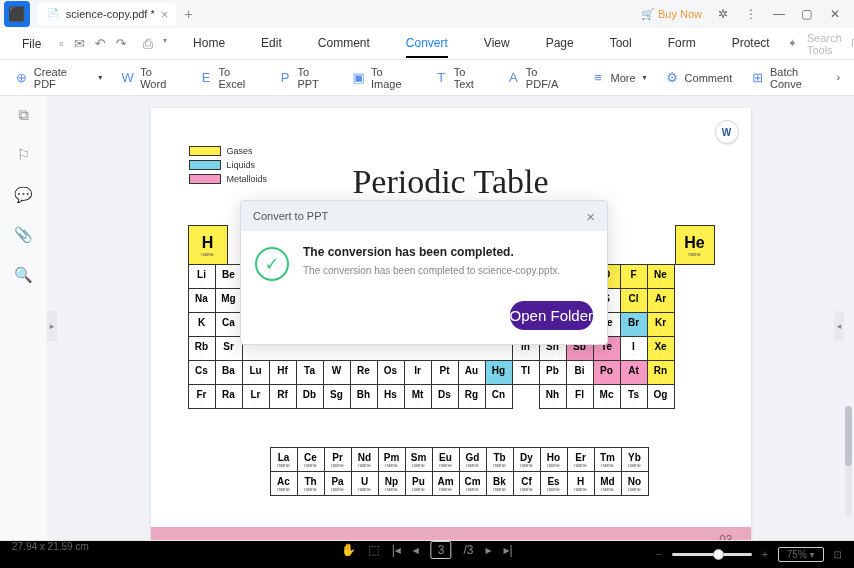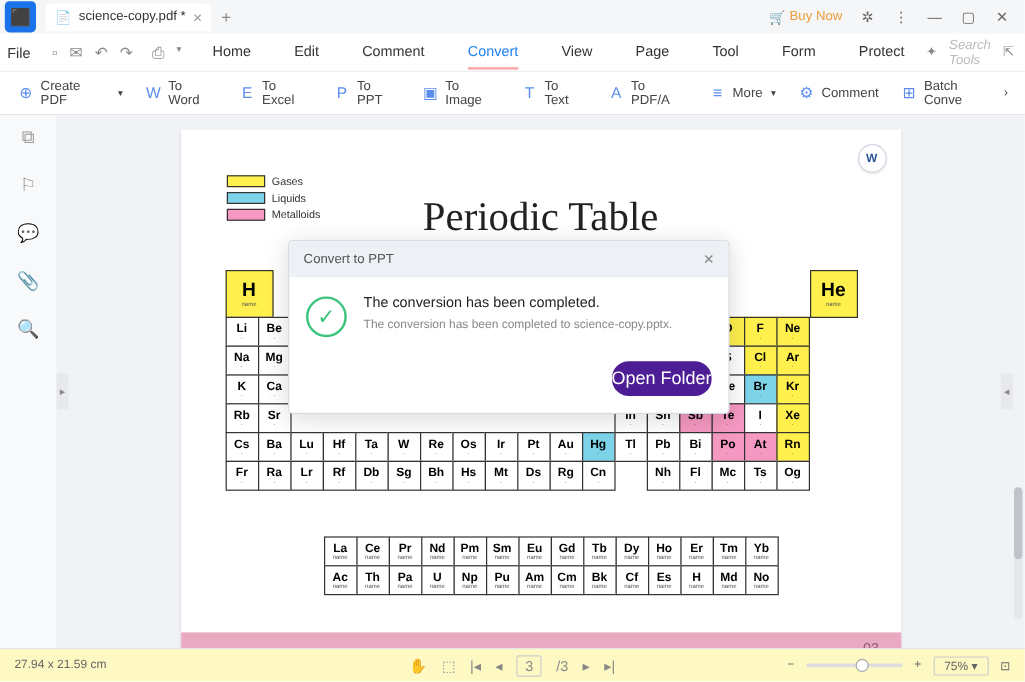--- a/index.html
+++ b/index.html
@@ -5,29 +5,29 @@
 *{box-sizing:border-box;margin:0;padding:0;font-family:-apple-system,BlinkMacSystemFont,"Segoe UI",Arial,sans-serif}
 body{width:854px;height:568px;background:#fff;overflow:hidden;position:relative}
 .titlebar{height:28px;background:#f5f6f8;display:flex;align-items:center;padding:0 4px}
 .app-icon{width:26px;height:26px;background:#1a73e8;border-radius:4px;display:flex;align-items:center;justify-content:center;color:#fff;font-size:14px;font-weight:bold;margin-right:8px}
 .tab{display:flex;align-items:center;background:#fff;border-radius:4px 4px 0 0;padding:4px 8px;font-size:11px;color:#333;gap:6px}
 .tab .close{color:#999;cursor:pointer;font-size:13px}
 .plus-tab{color:#888;font-size:14px;margin-left:8px;cursor:pointer}
 .title-right{margin-left:auto;display:flex;align-items:center;gap:14px;padding-right:8px}
 .buy-now{color:#ec9b3b;font-size:11px;display:flex;align-items:center;gap:3px}
 .win-btn{width:14px;height:14px;display:flex;align-items:center;justify-content:center;color:#666;font-size:12px;cursor:pointer}
-.menubar{height:32px;display:flex;align-items:center;padding:0 6px;gap:18px;border-bottom:1px solid #eee}
+.menubar{height:32px;display:flex;align-items:center;padding:0 22px;gap:18px;border-bottom:1px solid #eee}
 .file-menu{font-size:12px;color:#333;cursor:pointer}
 .mini-icons{display:flex;gap:10px;color:#888}
 .mini-icons span{font-size:13px;cursor:pointer}
 .menu-items{display:flex;gap:36px;margin-left:8px}
 .menu-item{font-size:12px;color:#333;cursor:pointer;padding:6px 0}
-.menu-item.active{color:#2082ef;border-bottom:2px solid #fca5a5}
+.menu-item.active{color:#2082ef;border-bottom:2px solid #000000}
 .menu-right{margin-left:auto;display:flex;align-items:center;gap:10px;color:#888;font-size:11px}
-.search-tools{color:#bbb;font-style:italic}
+.search-tools{color:#bbb;}
 .toolbar{height:36px;display:flex;align-items:center;padding:0 12px;gap:14px;border-bottom:1px solid #e5e5e5;font-size:11px;color:#444}
 .tool-btn{display:flex;align-items:center;gap:5px;cursor:pointer;padding:4px 2px}
 .tool-icon{width:15px;height:15px;display:inline-flex;align-items:center;justify-content:center;color:#5a8dee;font-size:13px}
 .content-area{position:absolute;top:96px;left:0;right:0;bottom:28px;display:flex;background:#f0f2f5}
 .sidebar{width:47px;background:#f8f9fb;display:flex;flex-direction:column;align-items:center;padding-top:10px;gap:22px;color:#999}
 .sidebar span{font-size:15px;cursor:pointer}
 .expand-btn{position:absolute;top:215px;width:10px;height:30px;background:#e8e9ec;display:flex;align-items:center;justify-content:center;font-size:9px;color:#888;cursor:pointer}
 .expand-left{left:47px}
 .expand-right{right:10px}
 .doc-wrap{flex:1;display:flex;justify-content:center;padding:12px 0;overflow:hidden;position:relative}
@@ -47,25 +47,25 @@
 .yellow{background:#fff04d}
 .blue{background:#7dd4e8}
 .pink{background:#f598c2}
 .block2{position:absolute;left:120px;top:340px}
 .pink-bar{position:absolute;left:0;bottom:0;width:100%;height:26px;background:#e9a9c0;display:flex;align-items:center;justify-content:flex-end;padding-right:18px;font-size:12px;color:#8d5a6e}
 .dialog{position:absolute;left:240px;top:200px;width:368px;background:#fff;border:1px solid #d8dce3;border-radius:4px;box-shadow:0 4px 20px rgba(0,0,0,.15);z-index:10}
 .dialog-head{height:30px;background:#edf0f4;display:flex;align-items:center;padding:0 12px;font-size:11px;color:#555;border-radius:4px 4px 0 0}
 .dialog-head .dclose{margin-left:auto;color:#888;cursor:pointer;font-size:15px}
 .dialog-body{padding:14px 16px 14px 14px;display:flex;gap:14px}
 .check-circle{width:34px;height:34px;border:2px solid #3ac47d;border-radius:50%;display:flex;align-items:center;justify-content:center;color:#3ac47d;font-size:18px;flex-shrink:0;margin-top:2px}
-.dialog-msg{font-size:12px;font-weight:normal;color:#222;margin-bottom:6px}
+.dialog-msg{font-size:12px;font-weight:bold;color:#222;margin-bottom:6px}
 .dialog-sub{font-size:10px;color:#888}
 .dialog-foot{display:flex;justify-content:flex-end;padding:6px 14px 14px}
 .open-btn{background:#4c1d95;color:#fff;border:none;border-radius:14px;padding:6px 0;font-size:15px;cursor:pointer}
-.statusbar{position:absolute;bottom:0;left:0;right:0;height:28px;background:#fef9c3;border-top:1px solid #e5e5e5;display:flex;align-items:center;padding:0 12px;font-size:10px;color:#666}
+.statusbar{position:absolute;bottom:0;left:0;right:0;height:28px;background:#000000;border-top:1px solid #e5e5e5;display:flex;padding:0 12px;font-size:10px;color:#666}
 .status-center{position:absolute;left:50%;transform:translateX(-50%);display:flex;align-items:center;gap:12px}
 .status-center span{cursor:pointer;color:#888;font-size:12px}
 .page-num{border:1px solid #ccc;padding:1px 6px;font-size:10px;border-radius:2px}
 .status-right{margin-left:auto;display:flex;align-items:center;gap:10px}
 .zoom-slider{width:80px;height:3px;background:#ddd;border-radius:2px;position:relative}
 .zoom-thumb{position:absolute;right:28px;top:-4px;width:11px;height:11px;background:#fff;border:1px solid #aaa;border-radius:50%}
 .zoom-pct{border:1px solid #ccc;padding:1px 8px;font-size:10px;border-radius:2px}
 .scroll-track{position:absolute;right:2px;top:310px;width:7px;height:110px;background:#e5e7eb;border-radius:4px}
 .scroll-thumb{position:absolute;top:0;width:100%;height:60px;background:#bfc3cb;border-radius:4px}
 </style>

